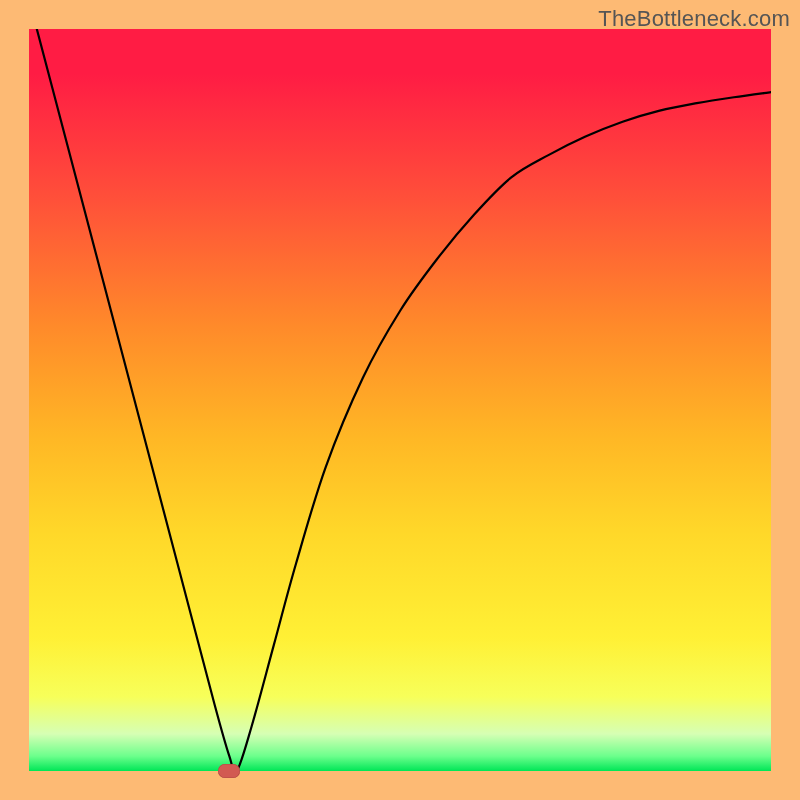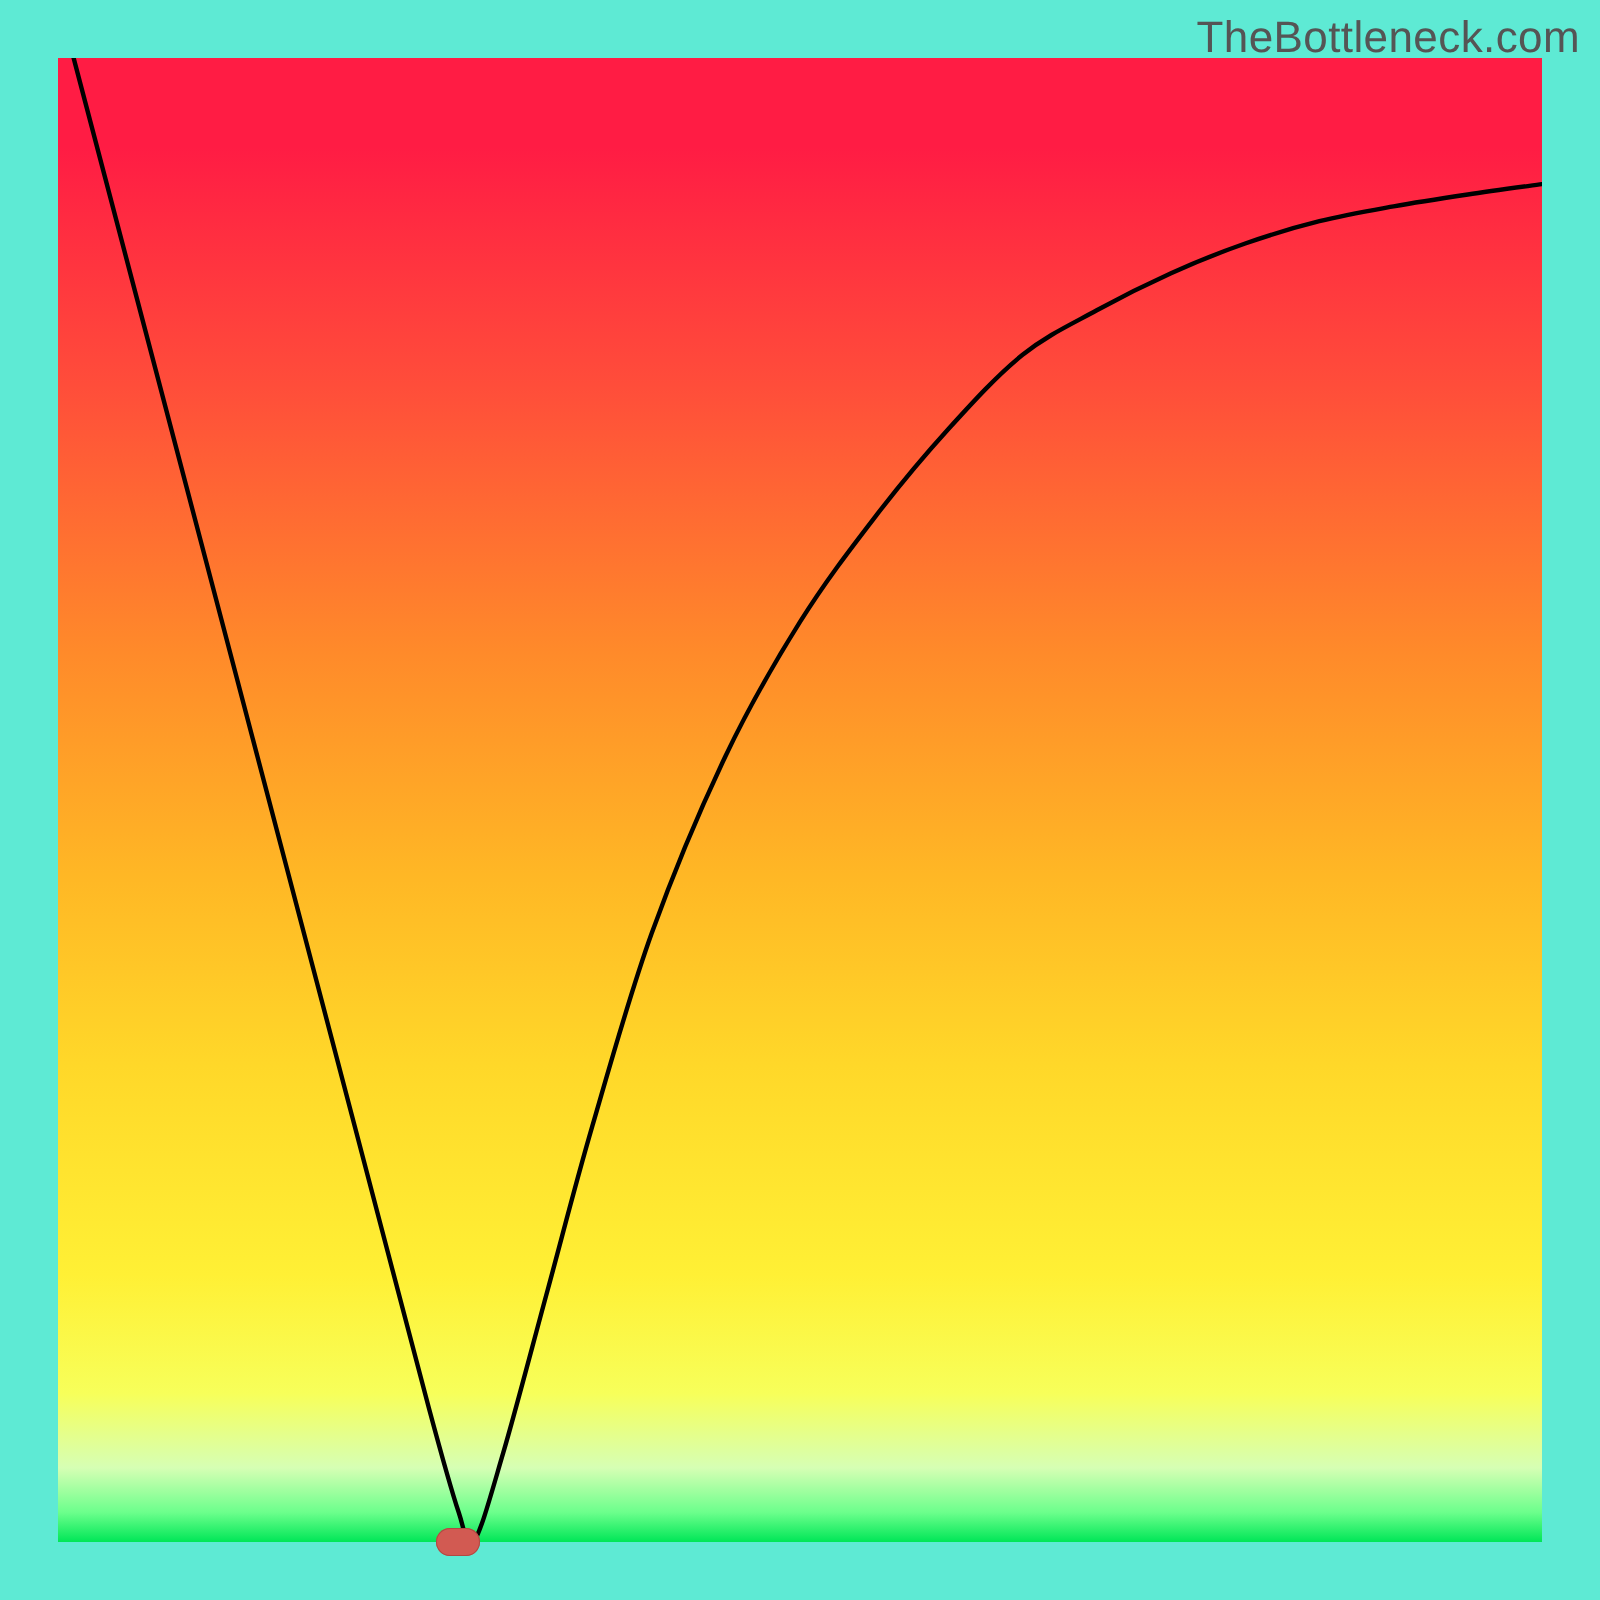--- a/index.html
+++ b/index.html
@@ -8,21 +8,21 @@
     width: 800px;
     height: 800px;
     overflow: hidden;
     background: #000;
     font-family: Arial, Helvetica, sans-serif;
   }
   .frame {
     position: relative;
     width: 800px;
     height: 800px;
-    background: #5eead4;
+    background: #fdba74;
   }
   .plot-area {
     position: absolute;
     left: 29px;
     top: 29px;
     width: 742px;
     height: 742px;
     background: linear-gradient(to bottom,
       #ff1c44 0%,
       #ff1c44 6%,

